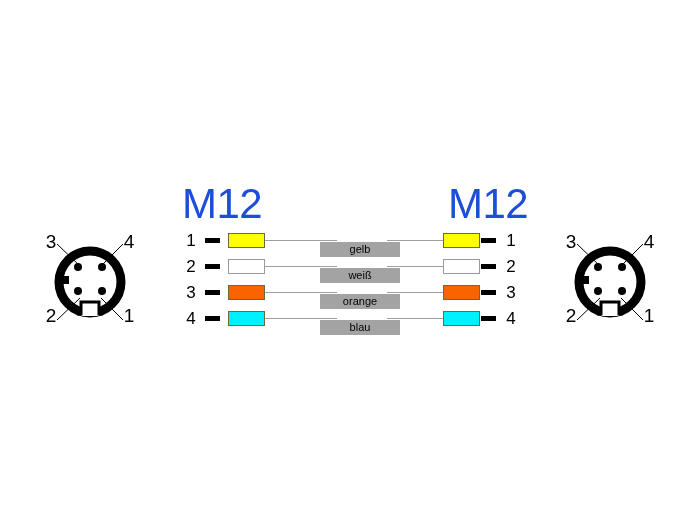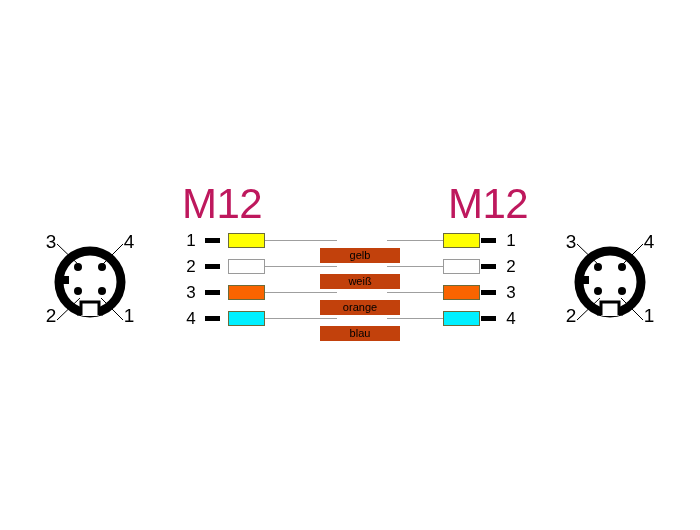--- a/index.html
+++ b/index.html
@@ -55,21 +55,21 @@
   .pin-num.bl { left: 18px;  top: 84px;  }
   .pin-num.br { left: 96px;  top: 84px;  }
 
   
   .m12 {
     position: absolute;
     font-size: 42px;
     line-height: 42px;
     letter-spacing: -0.5px;
     font-family: "Liberation Sans", sans-serif;
-    color: #be185d;
+    color: #1d4ed8;
     white-space: nowrap;
   }
   .m12.left-head  { left: 182px; top: 183px; }
   .m12.right-head { left: 448px; top: 183px; }
 
   
   #wiring {
     position: absolute;
     left: 180px;
     top: 230px;
@@ -121,29 +121,29 @@
     position: absolute;
     top: 10px;
     height: 1px;
     background: #9f9f9f;
   }
   .lead.l { left: 85px;  width: 72px; }
   .lead.r { left: 207px; width: 56px; }
 
   .wire-label {
     position: absolute;
-    top: 18px;
+    top: 12px;
     left: 140px;
     width: 80px;
     text-align: center;
     font-size: 11px;
     line-height: 15px;
     font-family: "Liberation Sans", sans-serif;
     color: #000;
-    background: #c2410c;
+    background: #a3a3a3;
   }
 </style>
 </head>
 <body>
 
 <div id="diagram">
 
   <div class="connector left">
     <svg class="conn-svg" viewBox="0 0 130 120">
 

